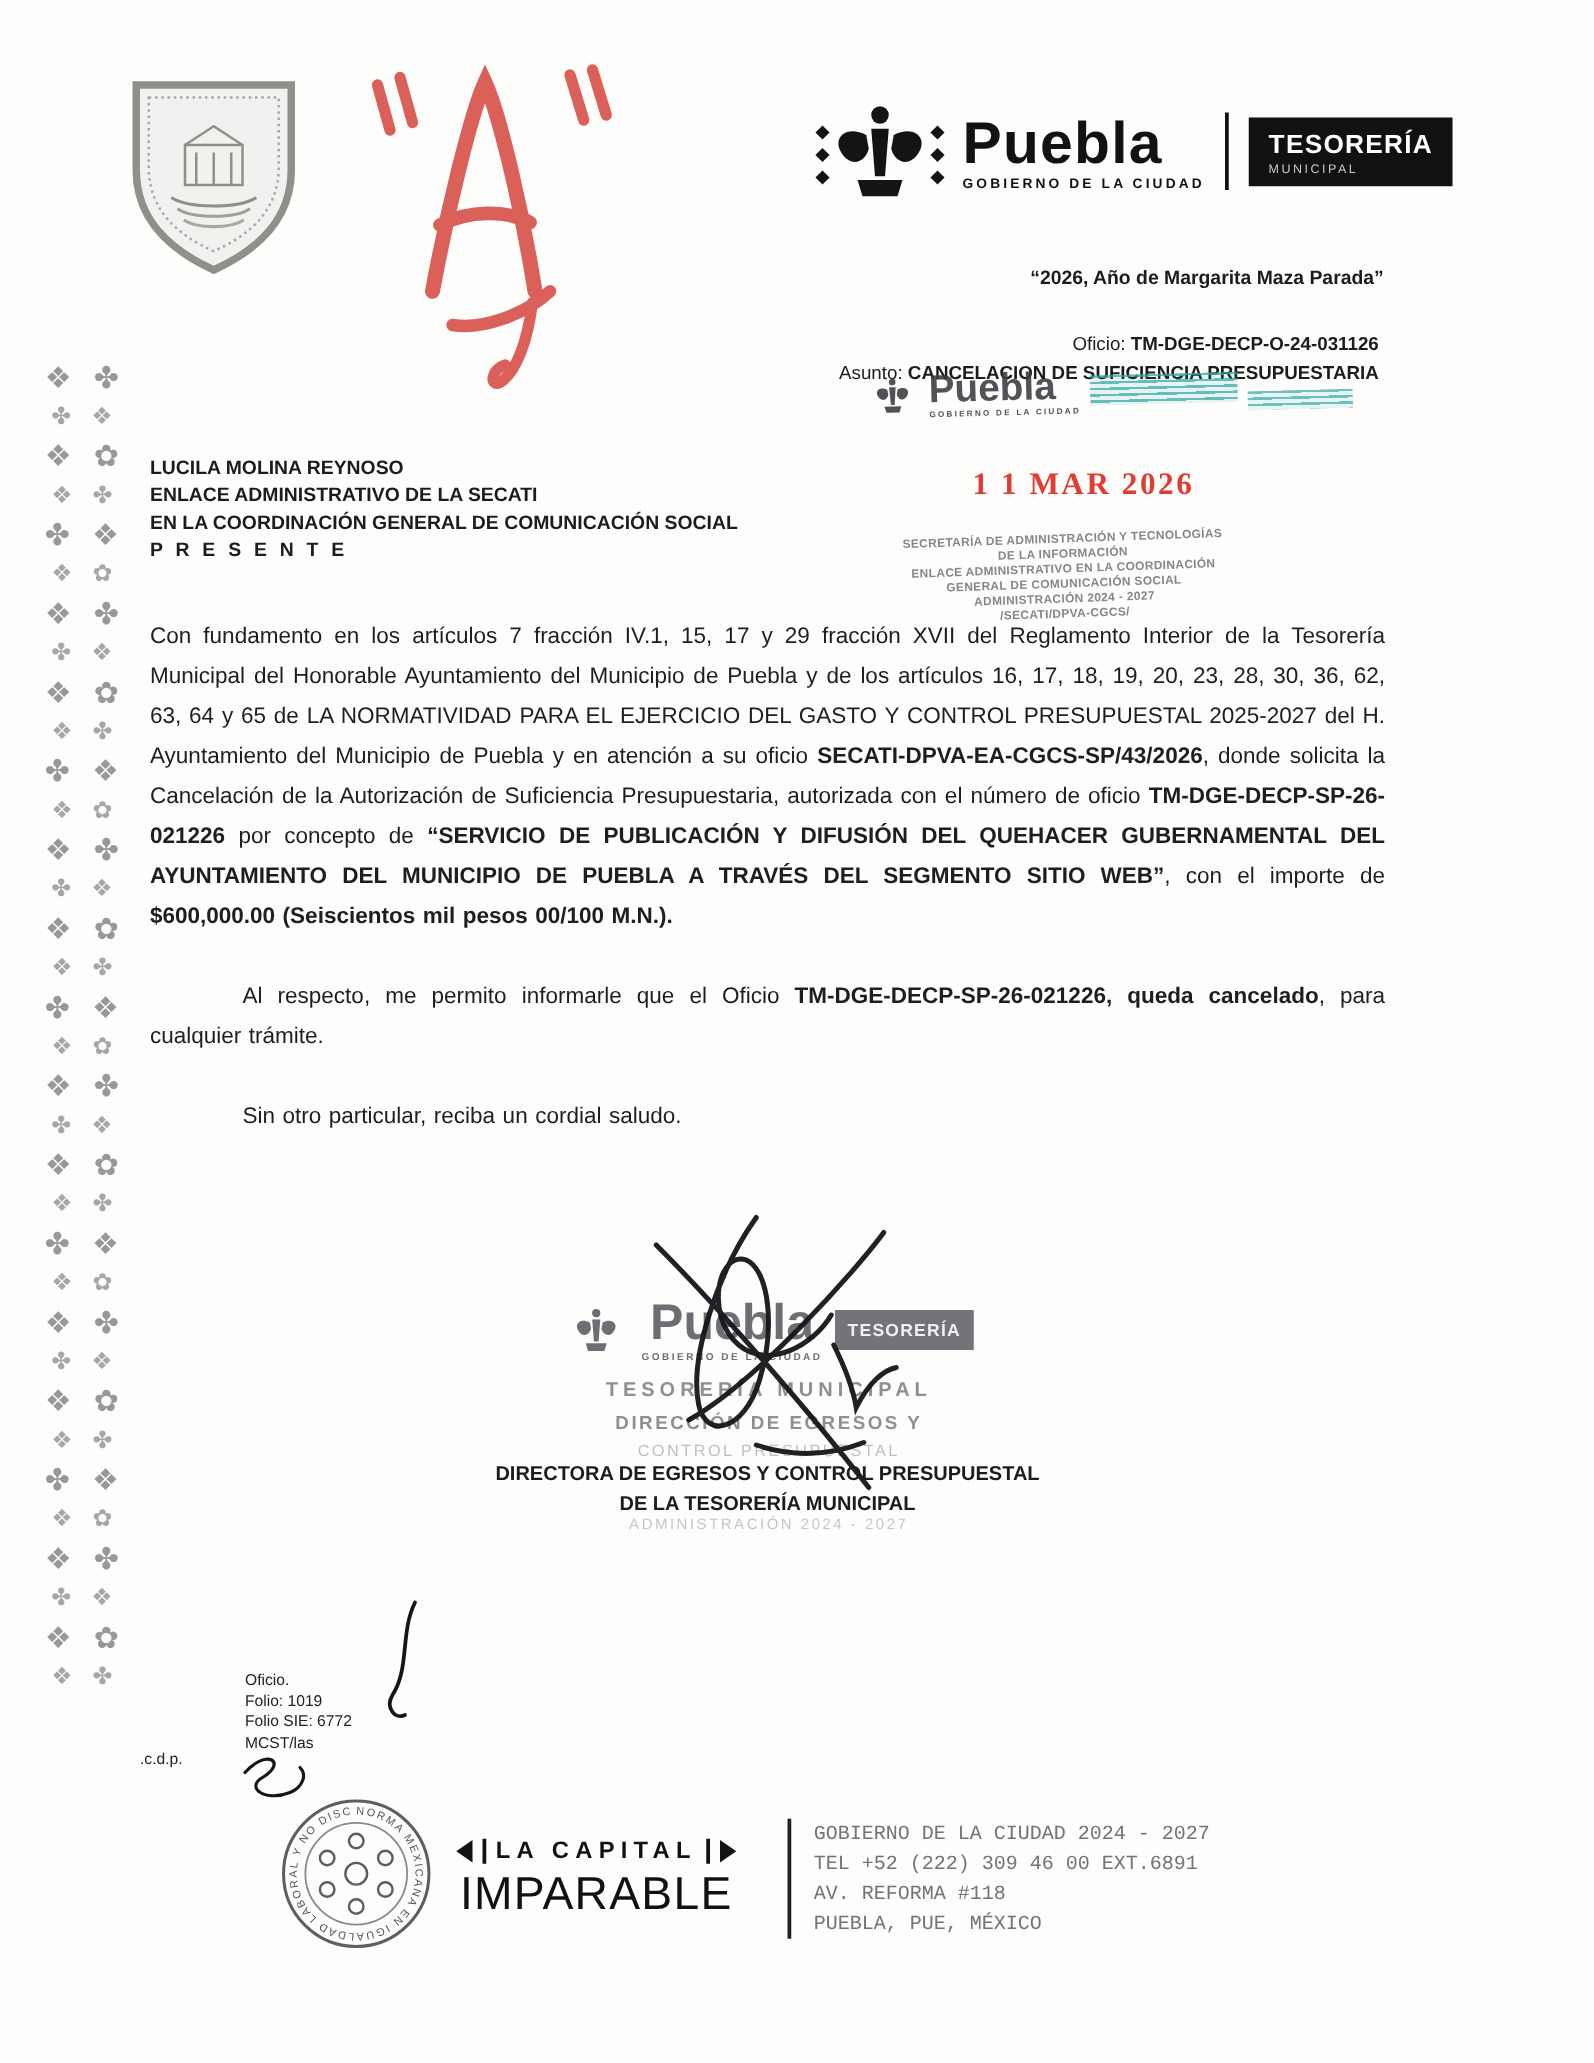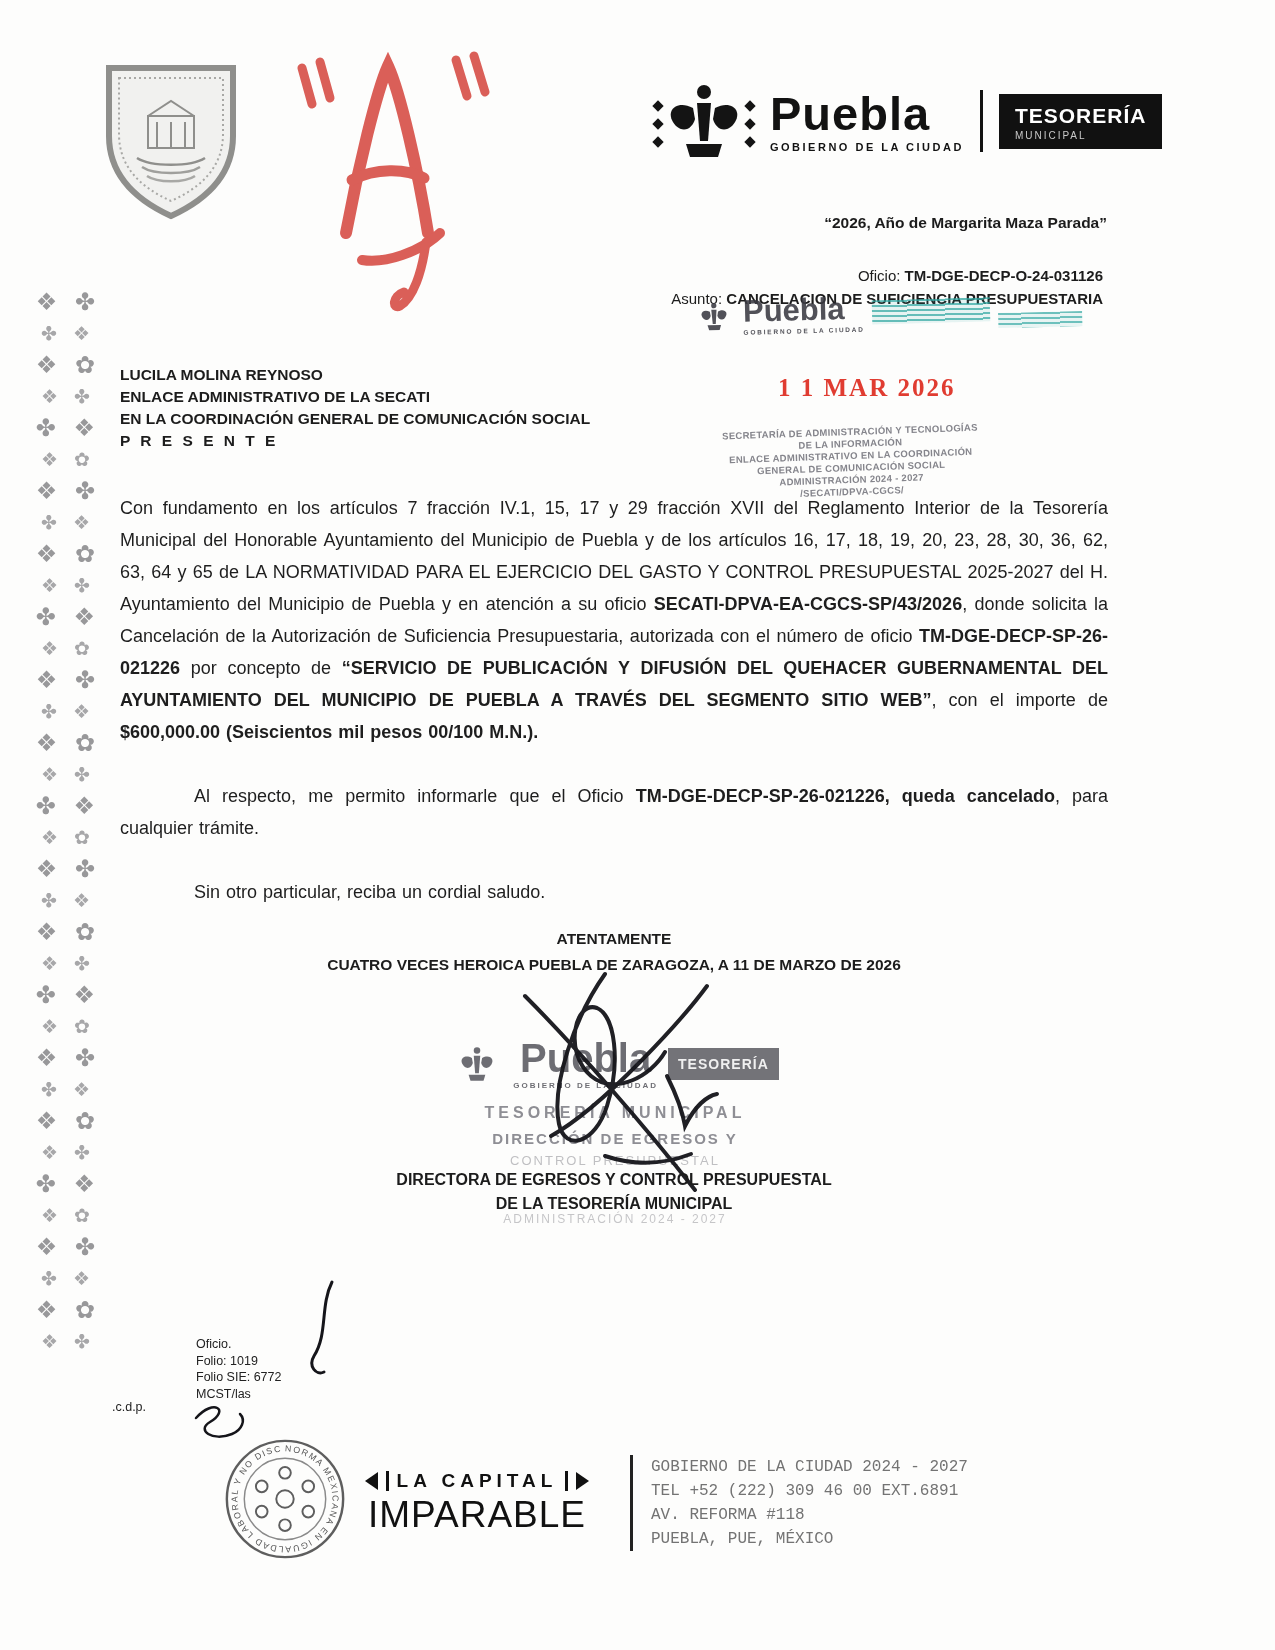--- a/index.html
+++ b/index.html
@@ -264,24 +264,20 @@
     <div>ADMINISTRACIÓN 2024 - 2027</div>
     <div>/SECATI/DPVA-CGCS/</div>
   </div>
 
   <div class="body-text">
     <p><span>Con fundamento en los artículos 7 fracción IV.1, 15, 17 y 29 fracción XVII del Reglamento Interior de la Tesorería Municipal del Honorable Ayuntamiento del Municipio de Puebla y de los artículos 16, 17, 18, 19, 20, 23, 28, 30, 36, 62, 63, 64 y 65 de LA NORMATIVIDAD PARA EL EJERCICIO DEL GASTO Y CONTROL PRESUPUESTAL 2025-2027 del H. Ayuntamiento del Municipio de Puebla y en atención a su oficio </span><b>SECATI-DPVA-EA-CGCS-SP/43/2026</b><span>, donde solicita la Cancelación de la Autorización de Suficiencia Presupuestaria, autorizada con el número de oficio </span><b>TM-DGE-DECP-SP-26-021226</b><span> por concepto de </span><b>“SERVICIO DE PUBLICACIÓN Y DIFUSIÓN DEL QUEHACER GUBERNAMENTAL DEL AYUNTAMIENTO DEL MUNICIPIO DE PUEBLA A TRAVÉS DEL SEGMENTO SITIO WEB”</b><span>, con el importe de </span><b>$600,000.00 (Seiscientos mil pesos 00/100 M.N.).</b></p>
     <p class="p-indent"><span>Al respecto, me permito informarle que el Oficio </span><b>TM-DGE-DECP-SP-26-021226, queda cancelado</b><span>, para cualquier trámite.</span></p>
     <p class="p-indent"><span>Sin otro particular, reciba un cordial saludo.</span></p>
   </div>
 
-  <div class="att">
-    <div>ATENTAMENTE</div>
-    <div>CUATRO VECES HEROICA PUEBLA DE ZARAGOZA, A 11 DE MARZO DE 2026</div>
-  </div>
 
   <div class="sig-stamp-wrap">
     <div class="stamp-logo-row">
       <svg width="52" height="48" viewBox="0 0 112 82">
         <g fill="#55555c">
           <circle cx="56" cy="12" r="7"></circle>
           <path d="M49,23 h14 l-3,38 h-8 z"></path>
           <path d="M45,28 C28,19 15,32 28,46 C37,54 45,47 47,39 z"></path>
           <path d="M67,28 C84,19 97,32 84,46 C75,54 67,47 65,39 z"></path>
           <path d="M38,64 h36 l-4,13 h-28 z"></path>

